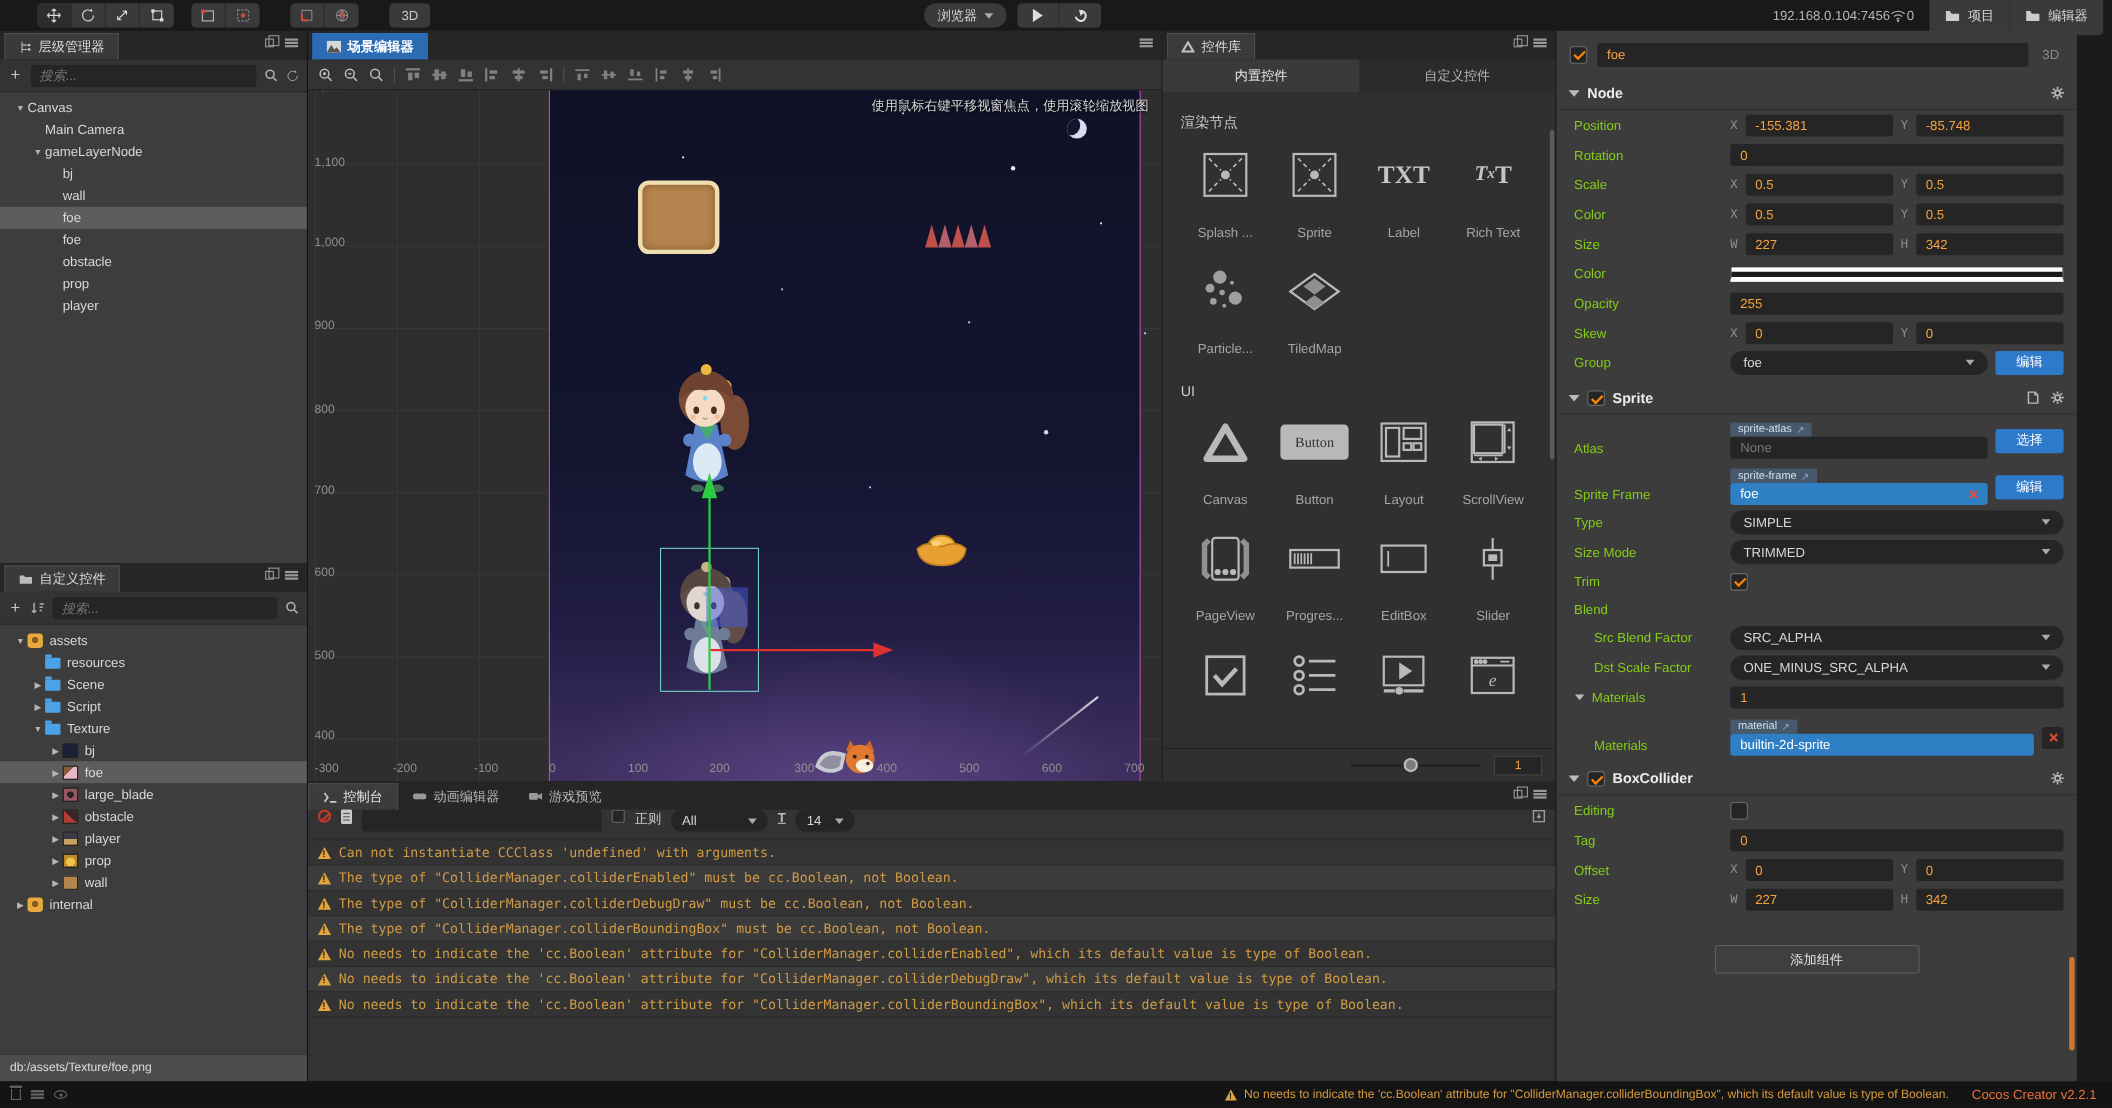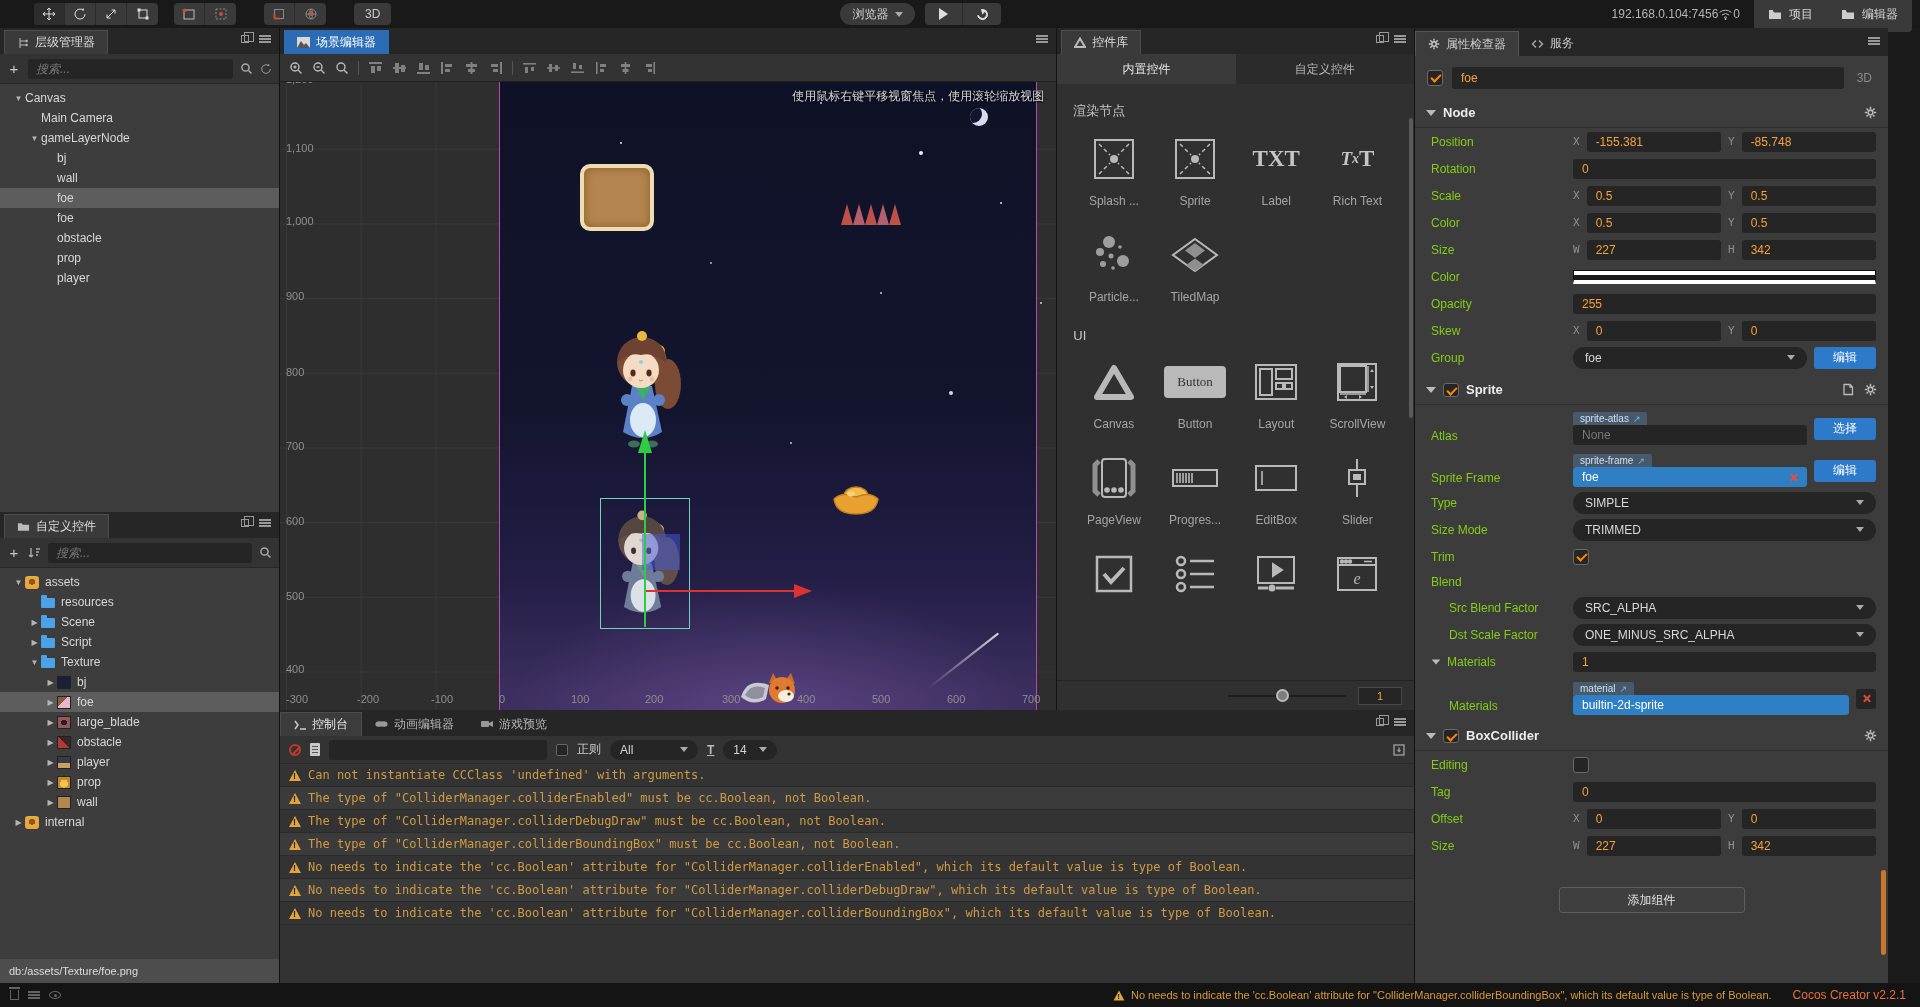--- a/index.html
+++ b/index.html
@@ -22,21 +22,21 @@
 .i-refresh::after{content:"";position:absolute;left:-4px;top:-3px;border:3px solid transparent;border-right:5px solid #ddd;transform:rotate(10deg)}
 .playtri{width:0;height:0;border-top:6px solid transparent;border-bottom:6px solid transparent;border-left:9px solid #ddd}
 
 .main{flex:1;display:flex;min-height:0}
 .leftcol{width:280px;display:flex;flex-direction:column;border-right:1px solid #131313}
 .midcol{width:1135px;display:flex;flex-direction:column;border-right:1px solid #131313}
 .rightcol{width:473px;display:flex;flex-direction:column;background:#3c3c3c;position:relative}
 
 .phead{height:26px;background:#262626;display:flex;align-items:flex-end;position:relative;flex:0 0 26px}
 .ptab{height:24px;background:#3a3a3a;border:1px solid #4d4d4d;border-bottom:none;display:flex;align-items:center;gap:6px;padding:0 12px;color:#ddd;margin-left:4px}
-.ptab.blue{background:#2b6cb5;border-color:#2b6cb5;color:#fff;font-weight:normal}
+.ptab.blue{background:#2b6cb5;border-color:#2b6cb5;color:#fff;font-weight:bold}
 .phicons{position:absolute;right:8px;top:7px;display:flex;gap:10px;align-items:center}
 .i-pop{width:8px;height:8px;border:1px solid #999;position:relative}
 .i-pop::after{content:"";position:absolute;left:2px;top:-4px;width:8px;height:8px;border:1px solid #999}
 .i-menu{width:12px;height:8px;border-top:2px solid #999;border-bottom:2px solid #999;position:relative}
 .i-menu::after{content:"";position:absolute;top:1px;left:0;width:12px;height:2px;background:#999}
 
 .ptool{height:30px;background:#333;border-bottom:1px solid #282828;display:flex;align-items:center;gap:7px;padding:0 7px;flex:0 0 30px}
 .plus{color:#c9c9c9;font-size:15px;width:14px;text-align:center;line-height:14px}
 .search{flex:1;height:20px;background:#252525;border-radius:3px;color:#767676;font-style:italic;padding:0 8px;line-height:20px}
 
@@ -92,37 +92,37 @@
 .char{position:absolute;z-index:3}
 .ghost{filter:saturate(.4) brightness(1.04);opacity:.92}
 
 .library{width:357px;display:flex;flex-direction:column;background:#303030}
 .libtabs{height:30px;display:flex;background:#272727;flex:0 0 30px}
 .libtab{flex:1;display:flex;align-items:center;justify-content:center;color:#b5b5b5;background:#2b2b2b;cursor:pointer}
 .libtab.active{background:#3a3a3a;color:#e8e8e8}
 .libbody{flex:1;padding:12px 16px 0;position:relative;overflow:hidden}
 .libsec{color:#c8c8c8;font-size:13px;margin:6px 0 16px}
 .libgrid{display:grid;grid-template-columns:repeat(4,1fr);row-gap:24px;margin-bottom:24px}
-.libitem{display:flex;flex-direction:column;align-items:center;gap:12px;cursor:pointer}
+.libitem{display:flex;flex-direction:column;align-items:center;gap:22px;cursor:pointer}
 .libico{height:46px;display:flex;align-items:center;justify-content:center}
 .liblab{font-size:12px;color:#a5a5a5;white-space:nowrap}
 .txtico{font-family:"Liberation Serif",serif;font-weight:bold;font-size:23px;color:#c5c5c5}
 .txtico i{font-size:19px}
 .btnico{width:62px;height:32px;background:#b9b9b9;border-radius:4px;color:#333;display:flex;align-items:center;justify-content:center;font-family:"Liberation Serif",serif;font-size:13px}
 .libscroll{position:absolute;right:1px;top:34px;width:4px;height:300px;background:#5a5a5a;border-radius:2px}
 .libbottom{height:30px;border-top:1px solid #232323;display:flex;align-items:center;justify-content:flex-end;gap:12px;padding:0 12px;flex:0 0 30px}
 .sltrack{width:118px;height:2px;background:#1e1e1e;position:relative}
 .slhandle{position:absolute;left:48px;top:-6px;width:13px;height:13px;border-radius:50%;background:#7c7c7c;border:2px solid #bbb}
 .slval{width:44px;height:18px;background:#252525;border:1px solid #484848;color:#f7a23c;display:flex;align-items:center;justify-content:center;font-size:11px}
 
 .console{flex:1;display:flex;flex-direction:column;background:#333;min-height:0}
 .ctabs{height:26px;background:#262626;display:flex;align-items:flex-end;position:relative;flex:0 0 26px}
 .ctab{height:24px;display:flex;align-items:center;gap:6px;padding:0 13px;color:#b5b5b5;cursor:pointer}
 .ctab.active{background:#3c3c3c;border:1px solid #4d4d4d;border-bottom:none;color:#e8e8e8}
-.ctool{height:28px;display:flex;align-items:center;gap:9px;padding:0 9px;border-bottom:1px solid #2a2a2a;flex:0 0 28px}
+.ctool{height:28px;display:flex;gap:9px;padding:0 9px;border-bottom:1px solid #2a2a2a;flex:0 0 28px}
 .i-ban{width:12px;height:12px;border:2px solid #c0392b;border-radius:50%;position:relative}
 .i-ban::after{content:"";position:absolute;left:-1px;top:4px;width:12px;height:2px;background:#c0392b;transform:rotate(-45deg)}
 .i-doc{width:10px;height:13px;background:#c9c9c9;border-radius:1px;position:relative}
 .i-doc::after{content:"";position:absolute;left:2px;top:3px;width:6px;height:1px;background:#555;box-shadow:0 3px 0 #555,0 6px 0 #555}
 .cinput{width:218px;height:20px;background:#252525;border-radius:3px}
 .ckbox{width:12px;height:12px;background:#252525;border:1px solid #666;border-radius:2px}
 .csel{background:#252525;border-radius:10px;height:20px;display:flex;align-items:center;gap:8px;padding:0 10px;color:#d5d5d5}
 .cmsgs{flex:1;font-family:"DejaVu Sans Mono",monospace;font-size:12px;color:#cf9b45;overflow:hidden}
 .crow{height:23px;display:flex;align-items:center;gap:7px;padding:0 9px;border-bottom:1px solid #2b2b2b;white-space:nowrap;overflow:hidden}
 .crow.alt{background:#3b3b3b}
@@ -1006,42 +1006,20 @@
             </div>
           <div class="crow">
               <span class="i-warn"></span>
               <span>No needs to indicate the 'cc.Boolean' attribute for "ColliderManager.colliderBoundingBox", which its default value is type of Boolean.</span>
             </div>
         </div>
       </div>
     </div>
 
     <div class="rightcol">
-      <div class="itabs">
-        <div class="itab boxed">
-          <span>
-              <svg width="12" height="12" viewBox="0 0 12 12" fill="none" stroke="#ccc" stroke-width="1.4">
-                <circle cx="6" cy="6" r="2.2"></circle>
-                <path d="M6 .8v2M6 9.2v2M.8 6h2M9.2 6h2M2.3 2.3l1.4 1.4M8.3 8.3l1.4 1.4M9.7 2.3L8.3 3.7M3.7 8.3L2.3 9.7"></path>
-              </svg>
-            </span>
-          <span>属性检查器</span>
-          </div>
-        <div class="itab">
-          <span>
-              <svg width="13" height="10" viewBox="0 0 13 10" fill="none" stroke="#aaa" stroke-width="1.4">
-                <path d="M5 8.5L1.5 5 5 1.5M8 1.5L11.5 5 8 8.5"></path>
-              </svg>
-            </span>
-          <span>服务</span>
-          </div>
-        <div class="phicons" style="top:9px">
-            <span class="i-menu"></span>
-          </div>
-      </div>
       <div class="ibody">
         <div class="namerow">
           <span class="ckb on"></span>
           <div class="nameinput">foe</div>
           <span class="threed">3D</span>
         </div>
 
         <div class="sect">
           <span class="sarrow"></span>
           <span>Node</span>

